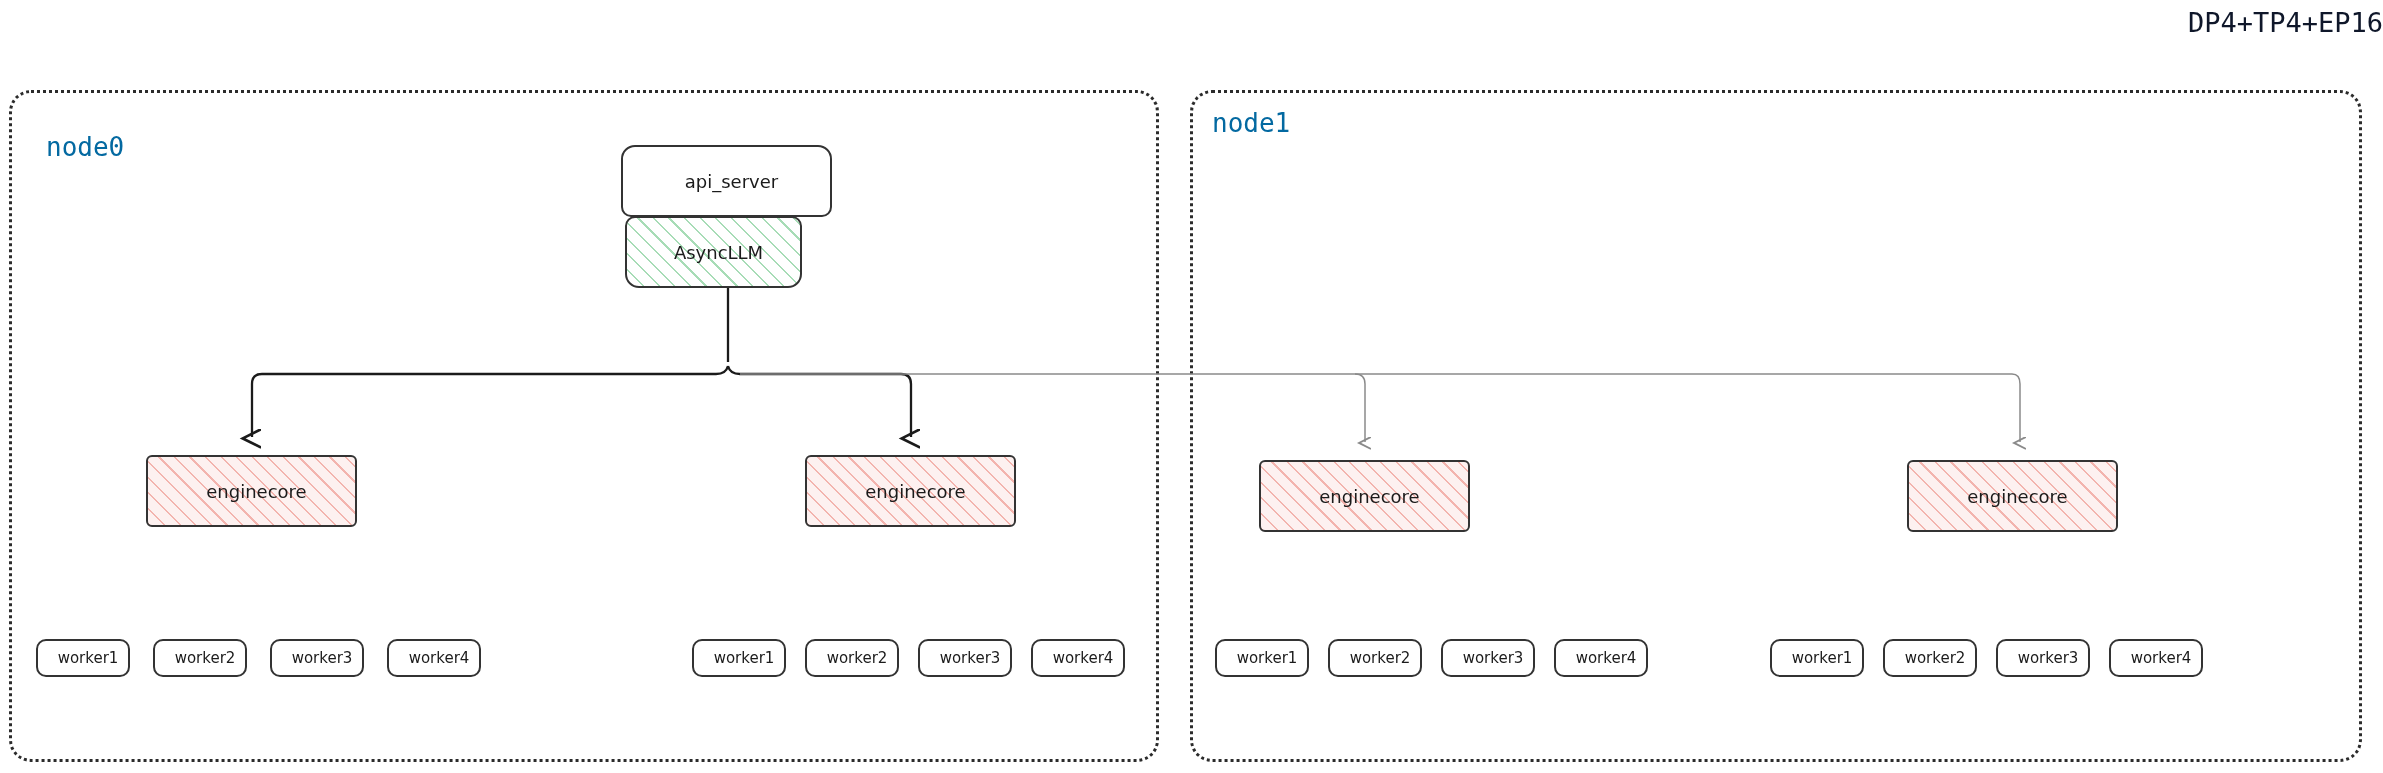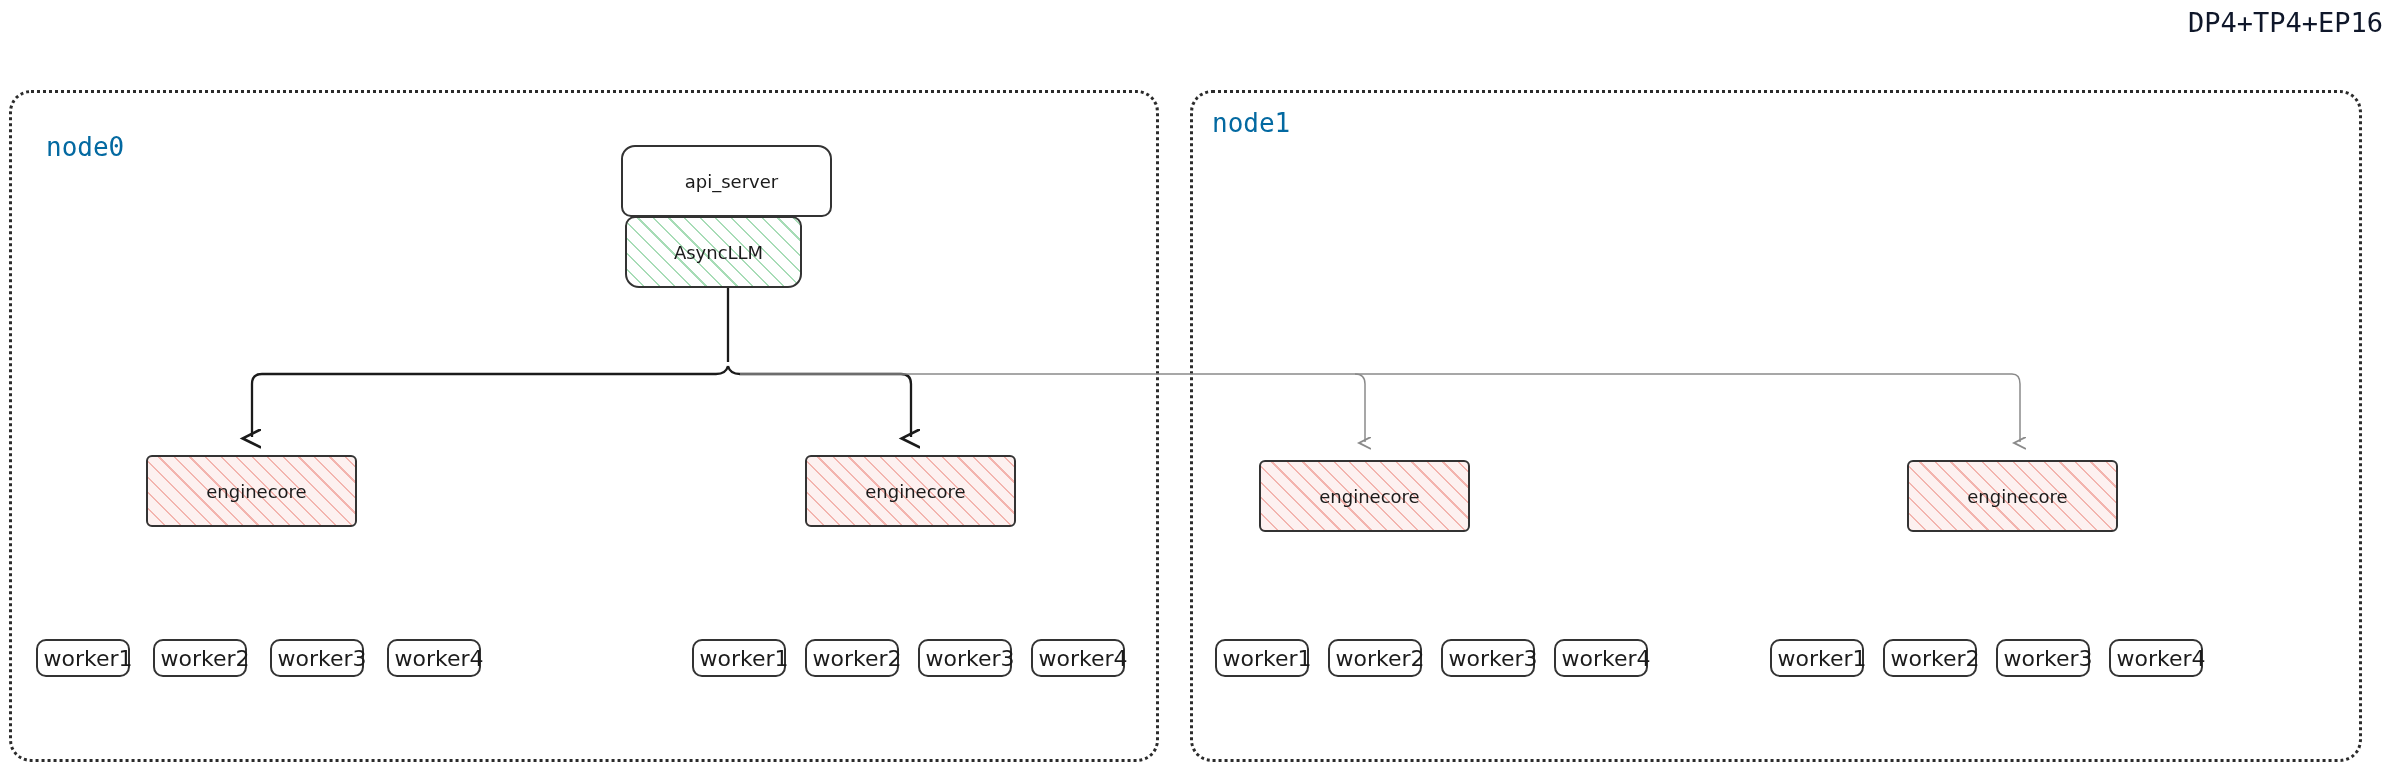--- a/index.html
+++ b/index.html
@@ -83,21 +83,21 @@
     );
   }
   #enginecore-0 { left: 146px;  top: 455px; }
   #enginecore-1 { left: 805px;  top: 455px; }
   #enginecore-2 { left: 1259px; top: 460px; }
   #enginecore-3 { left: 1907px; top: 460px; }
 
   .worker {
     width: 94px; height: 38px;
     border-radius: 10px;
-    font-size: 22px;
+    font-size: 15px;
     border-width: 2px;
   }
 
   
   #wires {
     position: absolute; left: 0; top: 0;
     width: 2383px; height: 773px;
     z-index: 2;
     pointer-events: none;
   }

